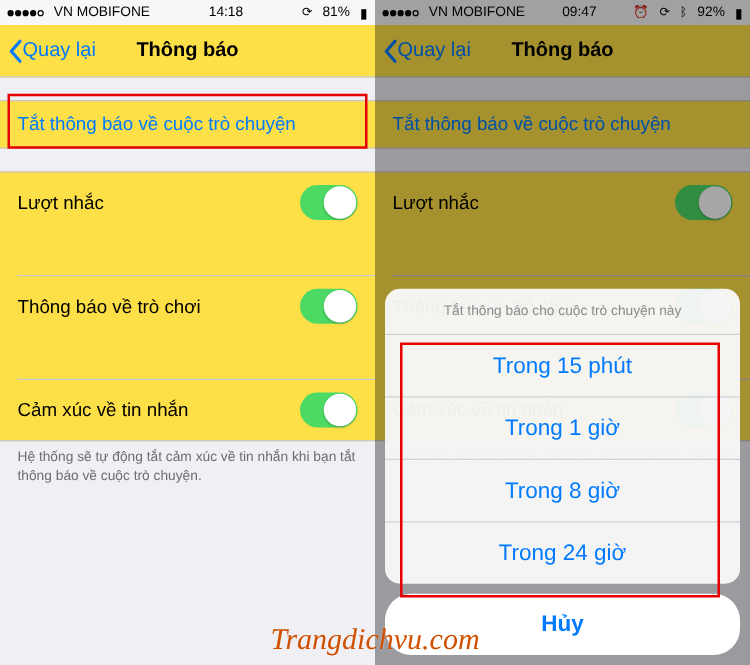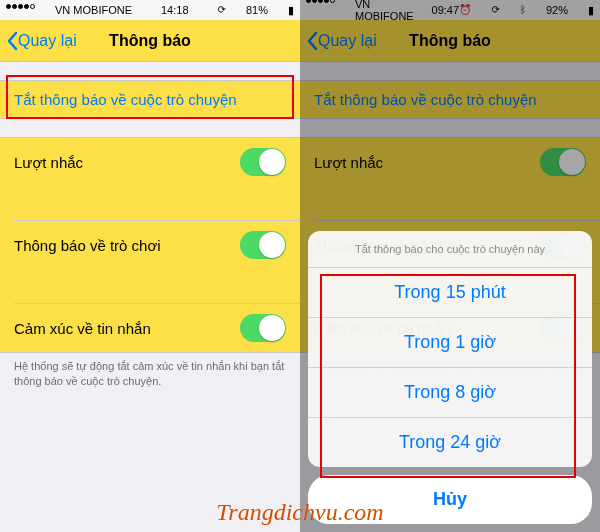--- a/index.html
+++ b/index.html
@@ -3,21 +3,21 @@
 <meta charset="utf-8">
 <style>
   * { margin: 0; padding: 0; box-sizing: border-box; }
   body { font-family: -apple-system, "Helvetica Neue", Arial, sans-serif; background: #fff; width: 600px; height: 532px; position: relative; overflow: hidden; }
   .phone { position: absolute; top: 0; width: 300px; height: 532px; background: #efeff4; }
   .phone.left { left: 0; }
   .phone.right { left: 300px; }
   .dim-overlay { position: absolute; inset: 0; background: rgba(0,0,0,0.35); pointer-events: none; }
 
   .status-bar { height: 20px; background: #f7f7f8; display: flex; align-items: center; justify-content: space-between; padding: 0 6px; font-size: 11px; color: #000; }
-  .status-left, .status-right { display: flex; gap: 20px; }
+  .status-left, .status-right { display: flex; align-items: center; gap: 8px; }
   .dots { display: flex; gap: 1px; }
   .dot { width: 5px; height: 5px; border-radius: 50%; border: 0.5px solid #000; }
   .dot.fill { background: #000; }
   .alarm-icon { font-size: 10px; }
   .bt-icon, .loop-icon { font-size: 10px; }
 
   .nav-bar { height: 42px; background: #fde047; border-bottom: 0.5px solid #c8c7cc; display: flex; align-items: center; position: relative; }
   .nav-back { display: flex; align-items: center; color: #007aff; font-size: 16px; position: absolute; left: 6px; }
   .nav-back svg { width: 12px; height: 20px; }
   .nav-title { width: 100%; text-align: center; font-weight: 600; font-size: 16px; color: #000; }

